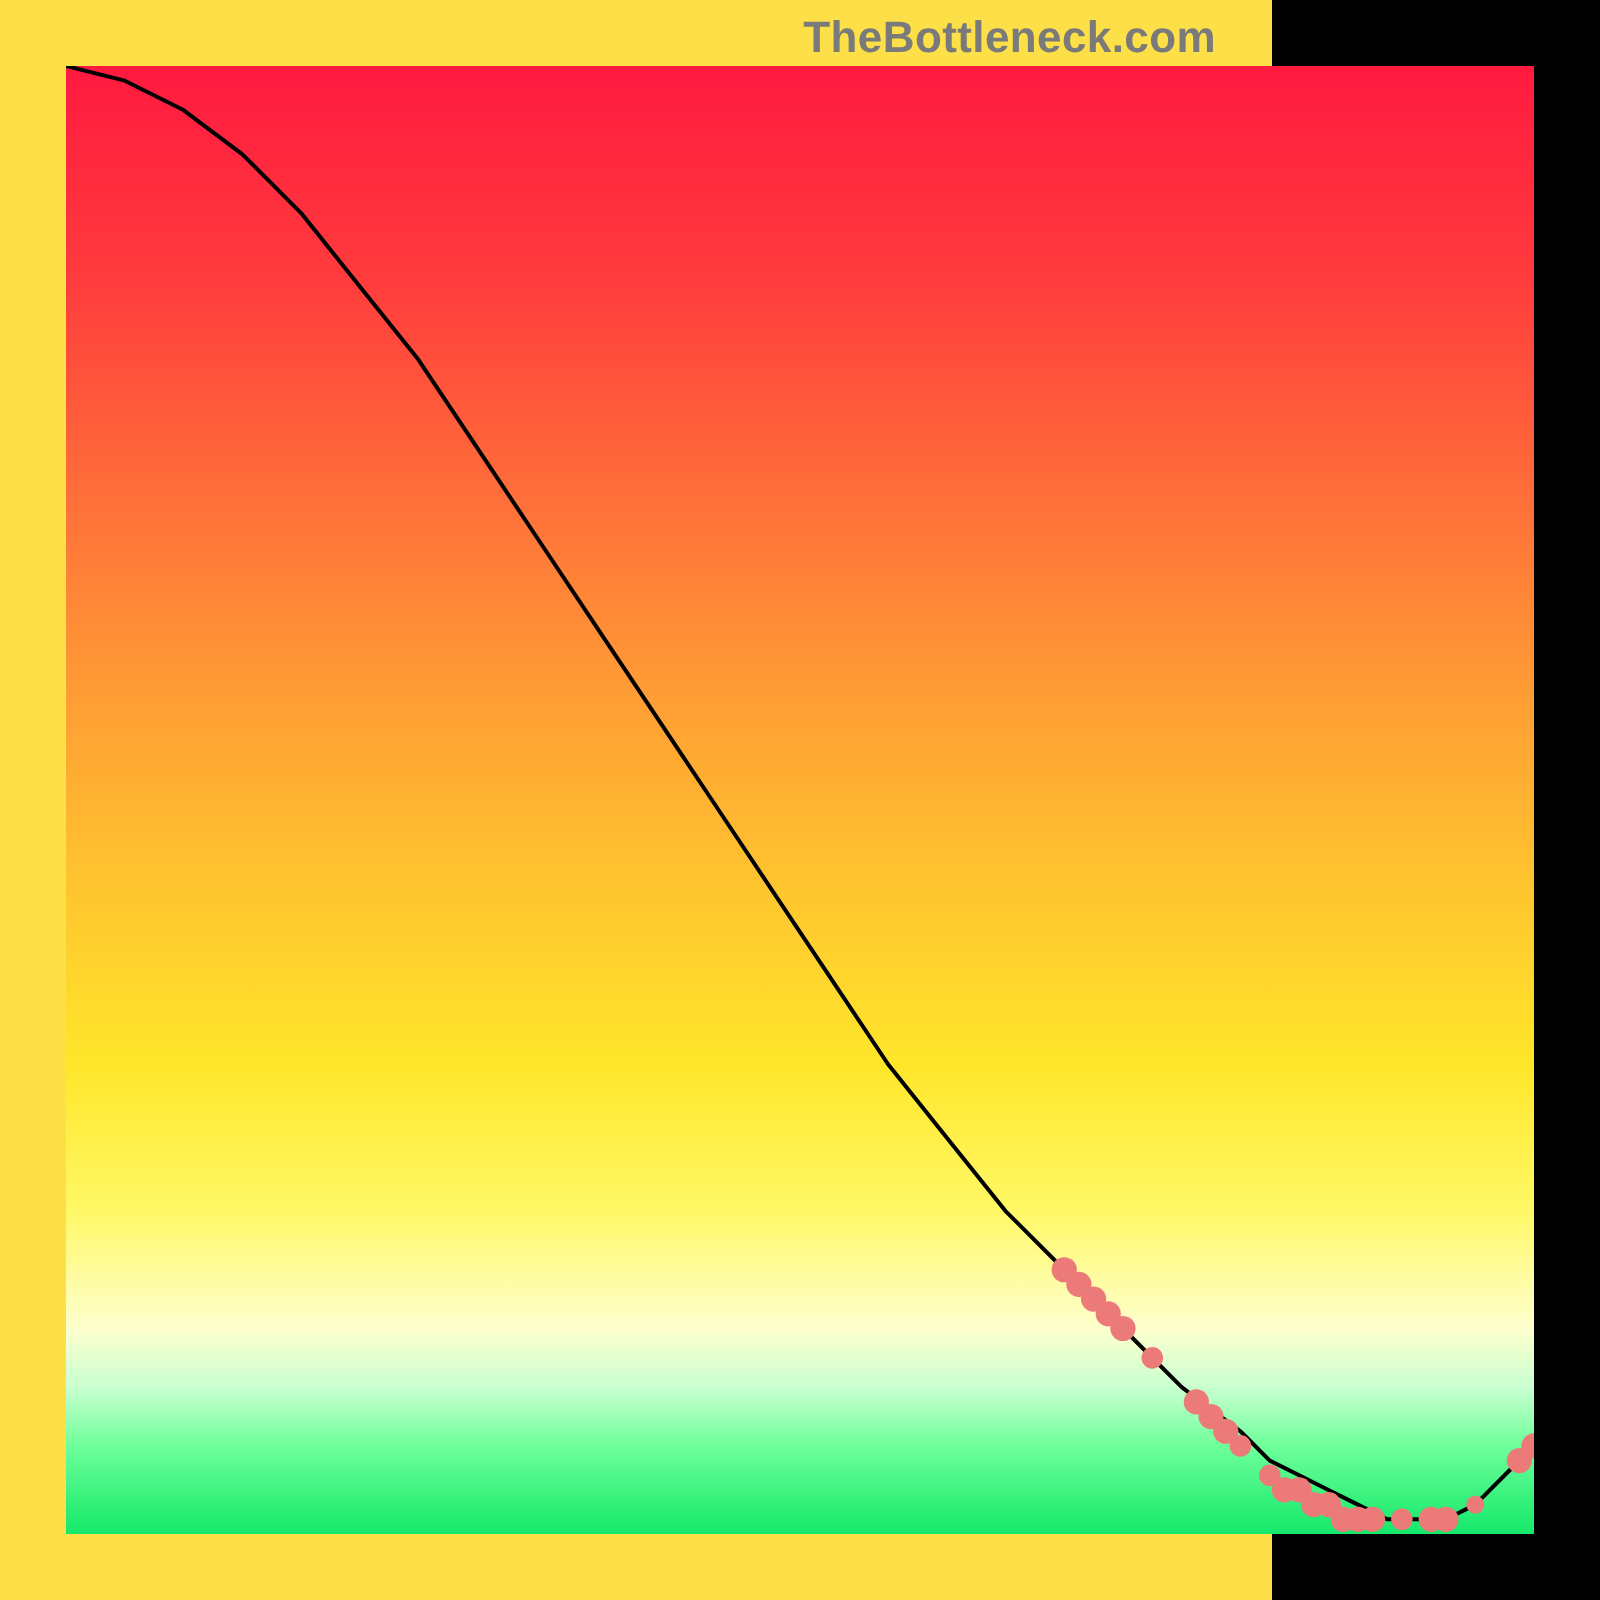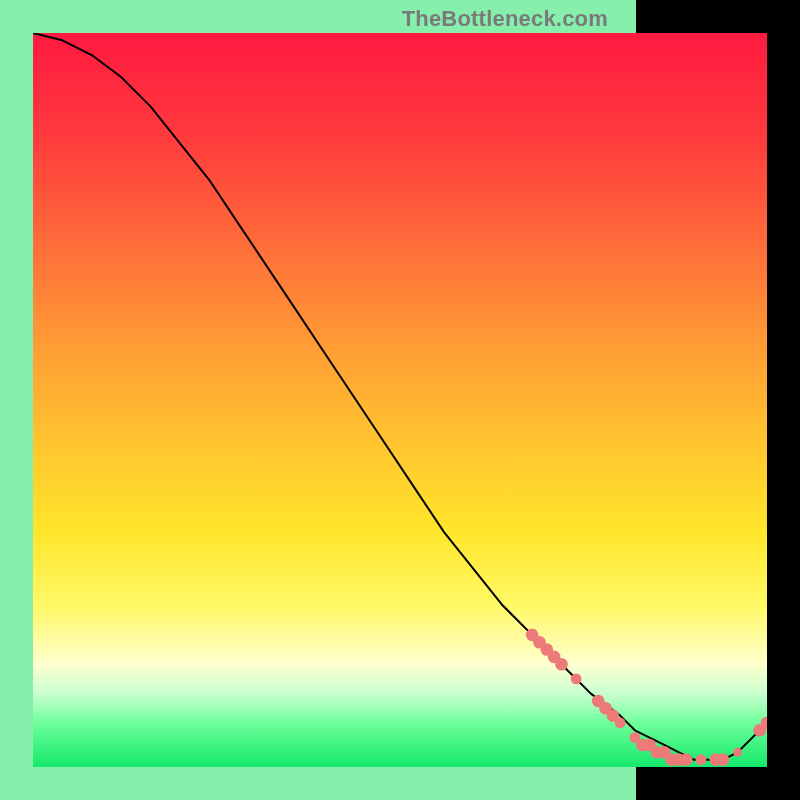--- a/index.html
+++ b/index.html
@@ -7,21 +7,21 @@
     padding: 0;
     width: 800px;
     height: 800px;
     background: #000;
     overflow: hidden;
   }
   .stage {
     position: relative;
     width: 636px;
     height: 800px;
-    background: #86efac;
+    background: #fde047;
   }
   .plot {
     position: absolute;
     left: 33px;
     top: 33px;
     width: 734px;
     height: 734px;
   }
   .gradient {
     position: absolute;

